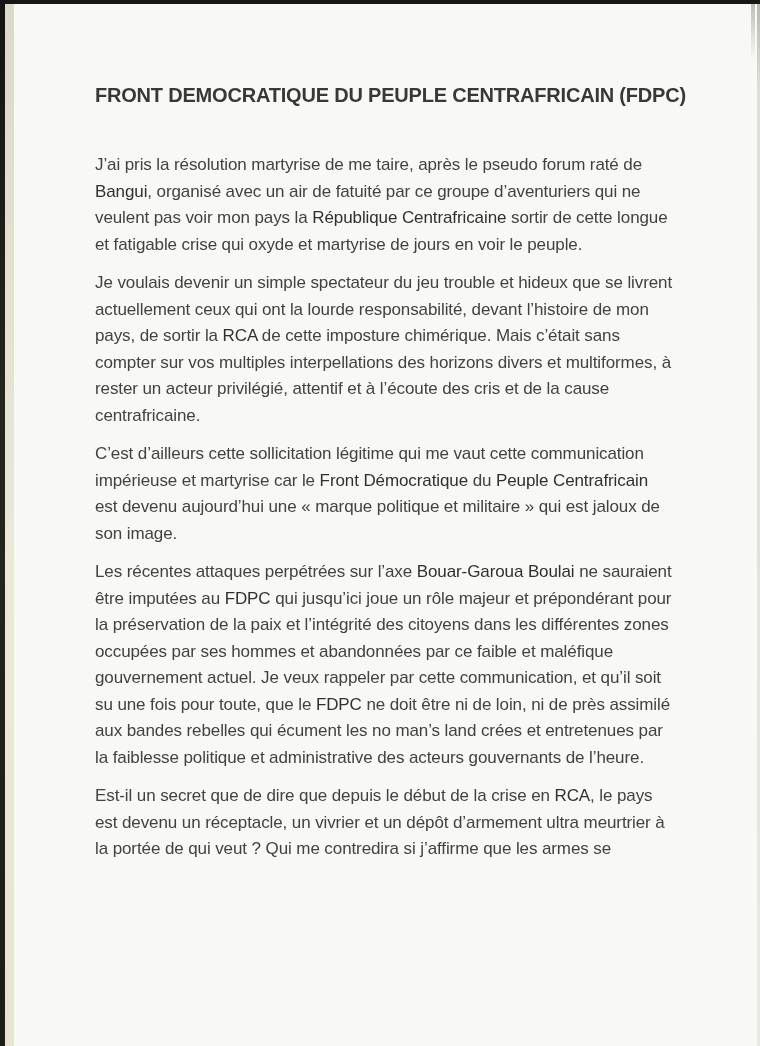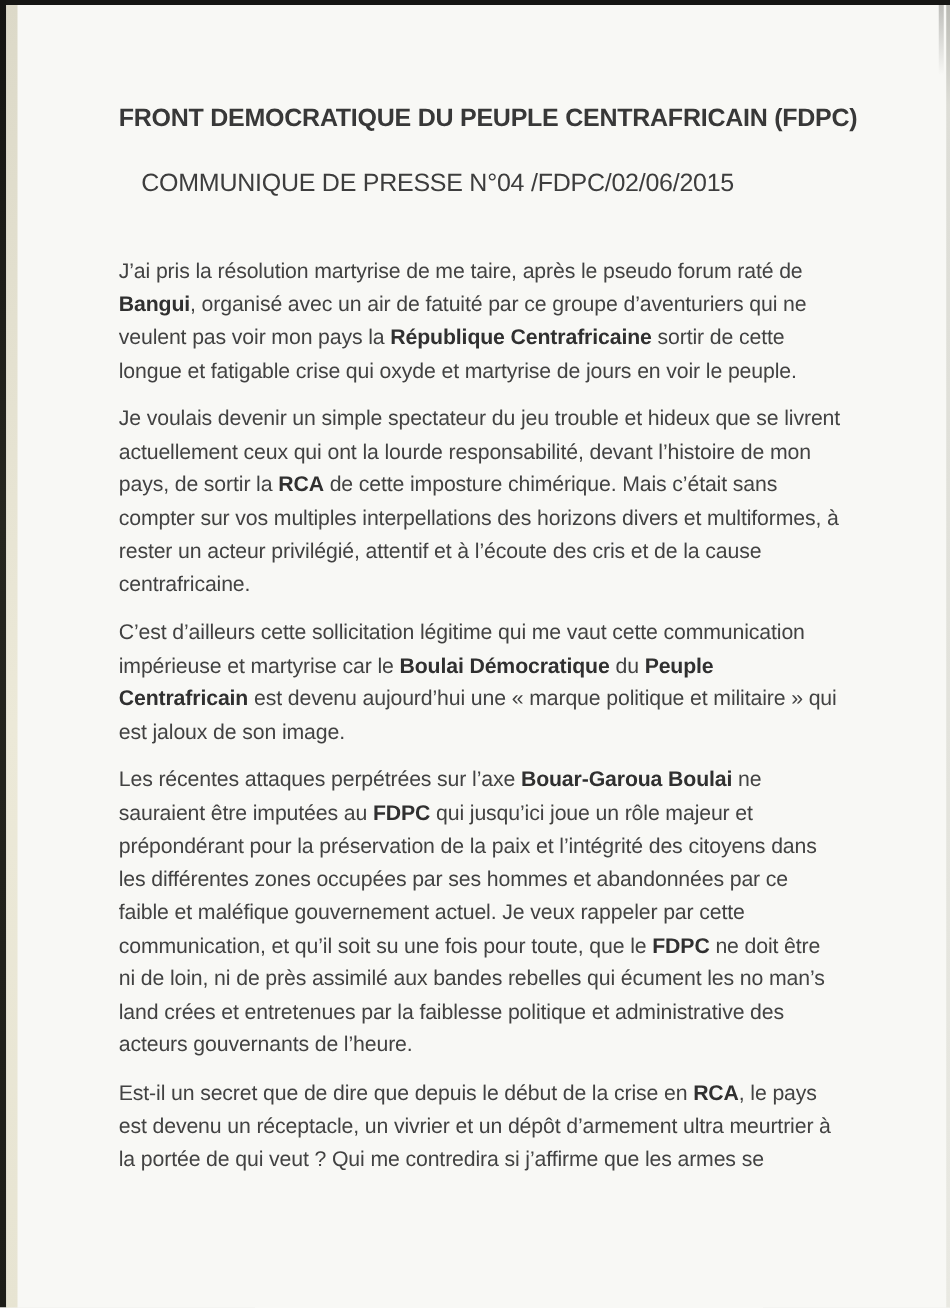--- a/index.html
+++ b/index.html
@@ -65,38 +65,37 @@
   }
   .doc-body { margin-top: 45px; }
   .doc-body p {
     margin: 0 0 12px 0;
     font-size: 17px;
     line-height: 26.5px;
     letter-spacing: -0.1px;
     color: #424242;
   }
   .doc-body .b {
-    font-weight: 700;
+    font-weight: 400;
     color: #303030;
   }
 </style>
 </head>
 <body>
 
 <div class="scan" style="--paper: #f8f8f5; --edge-black: #161614; --edge-cream: #dcd9c8; --ink: #404040;">
   <div class="edge-top"></div>
   <div class="edge-left-black"></div>
   <div class="edge-left-cream"></div>
   <div class="edge-right"></div>
   <div class="edge-right-smudge"></div>
 
   <div class="content">
     <h1 class="doc-title">FRONT DEMOCRATIQUE DU PEUPLE CENTRAFRICAIN (FDPC)</h1>
-    <h2 class="doc-subtitle">COMMUNIQUE DE PRESSE N°04 /FDPC/02/06/2015</h2>
     <div class="doc-body">
         <p><span>J’ai pris la résolution martyrise de me taire, après le pseudo forum raté de </span><span class="b">Bangui</span><span>, organisé avec un air de fatuité par ce groupe d’aventuriers qui ne veulent pas voir mon pays la </span><span class="b">République Centrafricaine</span><span> sortir de cette longue et fatigable crise qui oxyde et martyrise de jours en voir le peuple.</span></p>
         <p><span>Je voulais devenir un simple spectateur du jeu trouble et hideux que se livrent actuellement ceux qui ont la lourde responsabilité, devant l’histoire de mon pays, de sortir la </span><span class="b">RCA</span><span> de cette imposture chimérique. Mais c’était sans compter sur vos multiples interpellations des horizons divers et multiformes, à rester un acteur privilégié, attentif et à l’écoute des cris et de la cause centrafricaine.</span></p>
-        <p><span>C’est d’ailleurs cette sollicitation légitime qui me vaut cette communication impérieuse et martyrise car le </span><span class="b">Boulai Démocratique</span><span> du </span><span class="b">Peuple Centrafricain</span><span> est devenu aujourd’hui une « marque politique et militaire » qui est jaloux de son image.</span></p>
+        <p><span>C’est d’ailleurs cette sollicitation légitime qui me vaut cette communication impérieuse et martyrise car le </span><span class="b">Front Démocratique</span><span> du </span><span class="b">Peuple Centrafricain</span><span> est devenu aujourd’hui une « marque politique et militaire » qui est jaloux de son image.</span></p>
         <p><span>Les récentes attaques perpétrées sur l’axe </span><span class="b">Bouar-Garoua Boulai</span><span> ne sauraient être imputées au </span><span class="b">FDPC</span><span> qui jusqu’ici joue un rôle majeur et prépondérant pour la préservation de la paix et l’intégrité des citoyens dans les différentes zones occupées par ses hommes et abandonnées par ce faible et maléfique gouvernement actuel. Je veux rappeler par cette communication, et qu’il soit su une fois pour toute, que le </span><span class="b">FDPC</span><span> ne doit être ni de loin, ni de près assimilé aux bandes rebelles qui écument les no man’s land crées et entretenues par la faiblesse politique et administrative des acteurs gouvernants de l’heure.</span></p>
         <p><span>Est-il un secret que de dire que depuis le début de la crise en </span><span class="b">RCA</span><span>, le pays est devenu un réceptacle, un vivrier et un dépôt d’armement ultra meurtrier à la portée de qui veut ? Qui me contredira si j’affirme que les armes se</span></p>
       </div>
   </div>
 </div>
 
 </body></html>

